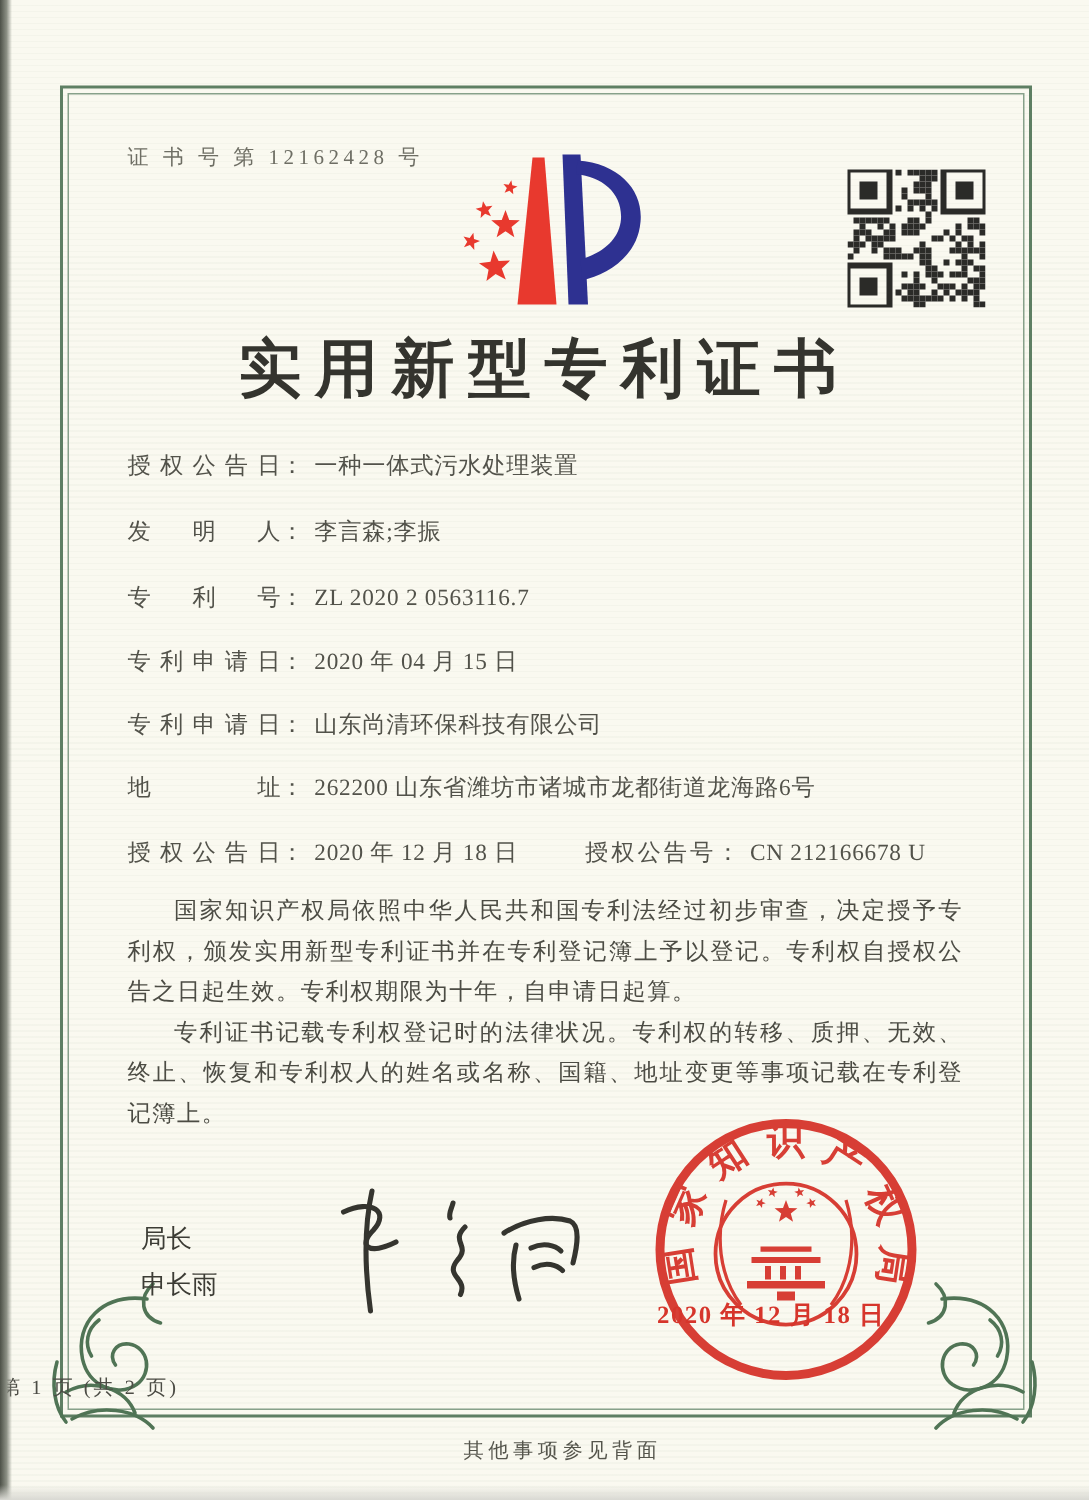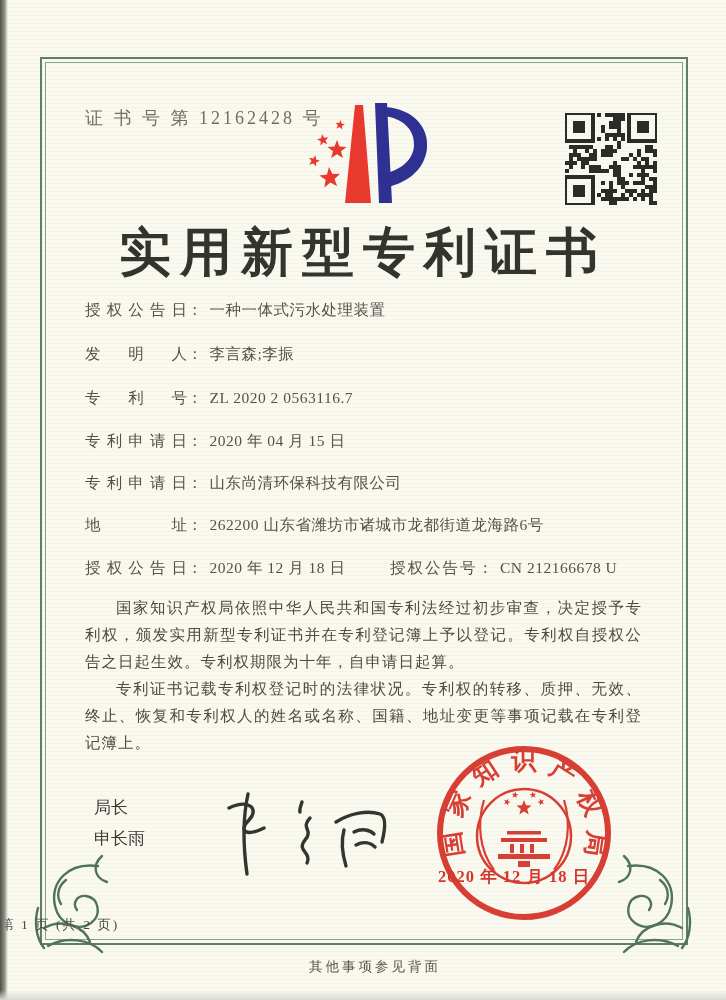--- a/index.html
+++ b/index.html
@@ -10,35 +10,35 @@
            repeating-linear-gradient(0deg, rgba(110,140,110,0.045) 0 1px, rgba(0,0,0,0) 1px 4px),
            #faf9f0;}
   .scan-edge-left{position:absolute;left:0;top:0;width:8px;height:1000px;
          background:linear-gradient(90deg,#4d5148 0%,#8b8f84 55%,rgba(255,255,255,0) 100%);}
   .scan-edge-bottom{position:absolute;left:0;top:990px;width:726px;height:10px;
          background:linear-gradient(0deg,#d9d9d3,rgba(255,255,255,0));}
   .frame{position:absolute;left:40px;top:57px;width:644px;height:884px;
          border:2px solid #5e7f63;}
   .frame-inner{position:absolute;left:3px;top:3px;right:3px;bottom:3px;
          border:1px solid #87a18a;}
-  .cert-no{position:absolute;left:85px;top:106px;font-size:18px;letter-spacing:3px;color:#6e6e64;}
+  .cert-no{position:absolute;left:85px;top:96px;font-size:14px;letter-spacing:3px;color:#6e6e64;}
   .logo{position:absolute;left:288px;top:98px;width:146px;height:112px;}
   .qr{position:absolute;left:565px;top:113px;width:92px;height:92px;}
   .title{position:absolute;left:0;top:218px;width:726px;text-align:center;
-         font-size:52px;font-weight:600;letter-spacing:9px;color:#34342e;}
+         font-size:42px;font-weight:600;letter-spacing:9px;color:#34342e;}
   .row{position:absolute;left:85px;height:22px;font-size:15.5px;white-space:nowrap;color:#52524a;}
   .lbl{display:inline-block;width:102px;text-align:justify;text-align-last:justify;
        vertical-align:top;}
   .val{margin-left:7px;letter-spacing:0.5px;}
   .pair2{position:absolute;left:305px;top:0;}
   .pair2 .lbl2{letter-spacing:2px;}
   .paras{position:absolute;left:85px;top:594px;width:557px;font-size:15.5px;
          line-height:27px;text-align:justify;color:#4c4c44;letter-spacing:1px;}
   .paras p{margin:0;text-indent:2em;}
-  .director{position:absolute;left:94px;top:792px;font-size:17px;color:#3c3c35;line-height:31px;}
+  .director{position:absolute;left:94px;top:810px;font-size:17px;color:#3c3c35;line-height:31px;}
   .signature{position:absolute;left:196px;top:778px;width:210px;height:105px;}
   .seal{position:absolute;left:424px;top:738px;width:200px;height:200px;opacity:0.95;}
   .seal-date{position:absolute;left:438px;top:866px;font-size:16.5px;color:#d6352b;
              letter-spacing:1px;font-weight:600;}
   .page-no{position:absolute;left:0;top:916px;width:726px;text-align:left;
            font-size:13.5px;letter-spacing:2px;color:#4c4c45;}
   .reverse-note{position:absolute;left:0;top:958px;width:726px;text-align:center;
            font-size:13.5px;letter-spacing:3px;color:#55554c;padding-left:12px;}
   .ornament{position:absolute;width:92px;height:106px;}
   .ornament.left{left:28px;top:852px;}

